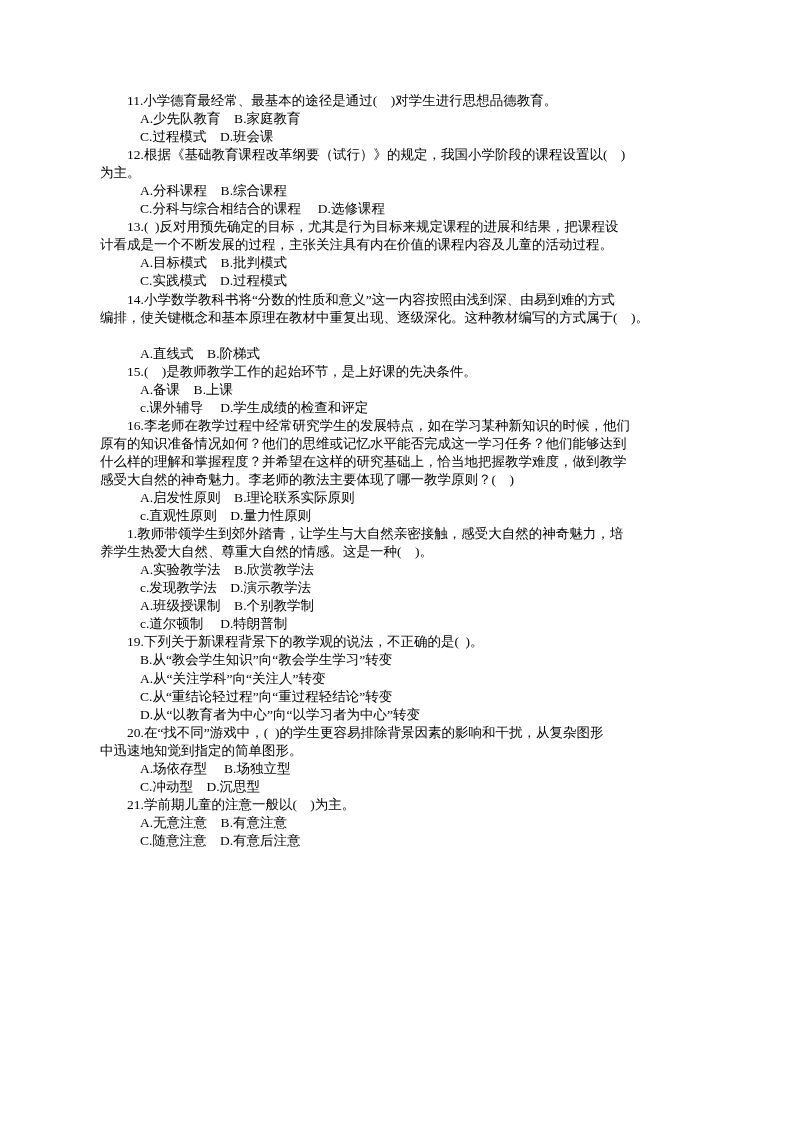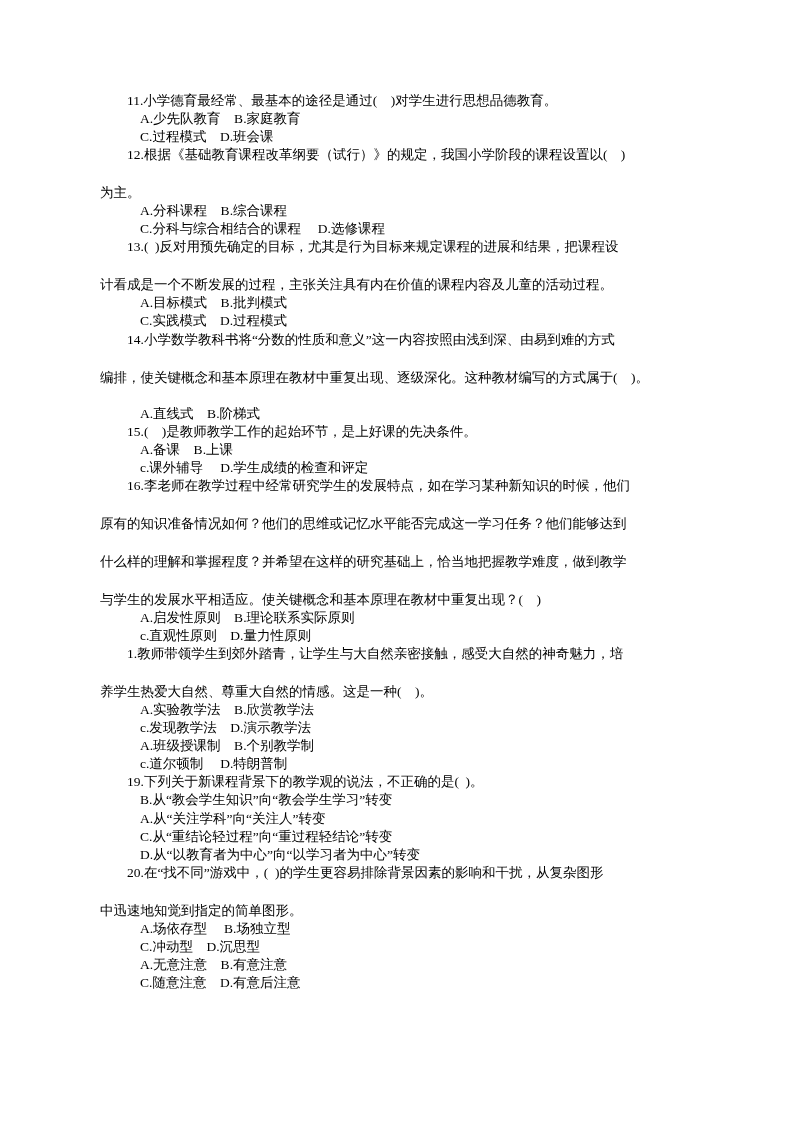--- a/index.html
+++ b/index.html
@@ -32,21 +32,20 @@
     text-align: left;
     word-break: break-all;
   }
   
   .line.stem {
     text-indent: 27px;
   }
   
   .line.cont {
     text-indent: 0;
-    margin-top: 20px;
   }
   
   .line.opts {
     text-indent: 0;
     padding-left: 40px;
   }
   .line.blank {
     height: 18.05px;
   }
 </style>
@@ -68,33 +67,34 @@
     <div class="line stem">14.小学数学教科书将“分数的性质和意义”这一内容按照由浅到深、由易到难的方式</div>
     <div class="line cont">编排，使关键概念和基本原理在教材中重复出现、逐级深化。这种教材编写的方式属于(    )。</div>
     <div class="line blank"></div>
     <div class="line opts">A.直线式    B.阶梯式</div>
     <div class="line stem">15.(    )是教师教学工作的起始环节，是上好课的先决条件。</div>
     <div class="line opts">A.备课    B.上课</div>
     <div class="line opts">c.课外辅导     D.学生成绩的检查和评定</div>
     <div class="line stem">16.李老师在教学过程中经常研究学生的发展特点，如在学习某种新知识的时候，他们</div>
     <div class="line cont">原有的知识准备情况如何？他们的思维或记忆水平能否完成这一学习任务？他们能够达到</div>
     <div class="line cont">什么样的理解和掌握程度？并希望在这样的研究基础上，恰当地把握教学难度，做到教学</div>
-    <div class="line cont">与学生的发展水平相适应。使关键概念和基本原理在教材中重复出现？(    )</div>
+    <div class="line cont">感受大自然的神奇魅力。李老师的教法主要体现了哪一教学原则？(    )</div>
     <div class="line opts">A.启发性原则    B.理论联系实际原则</div>
     <div class="line opts">c.直观性原则    D.量力性原则</div>
     <div class="line stem">1.教师带领学生到郊外踏青，让学生与大自然亲密接触，感受大自然的神奇魅力，培</div>
     <div class="line cont">养学生热爱大自然、尊重大自然的情感。这是一种(    )。</div>
     <div class="line opts">A.实验教学法    B.欣赏教学法</div>
     <div class="line opts">c.发现教学法    D.演示教学法</div>
     <div class="line opts">A.班级授课制    B.个别教学制</div>
     <div class="line opts">c.道尔顿制     D.特朗普制</div>
     <div class="line stem">19.下列关于新课程背景下的教学观的说法，不正确的是(  )。</div>
     <div class="line opts">B.从“教会学生知识”向“教会学生学习”转变</div>
     <div class="line opts">A.从“关注学科”向“关注人”转变</div>
     <div class="line opts">C.从“重结论轻过程”向“重过程轻结论”转变</div>
     <div class="line opts">D.从“以教育者为中心”向“以学习者为中心”转变</div>
     <div class="line stem">20.在“找不同”游戏中，(  )的学生更容易排除背景因素的影响和干扰，从复杂图形</div>
     <div class="line cont">中迅速地知觉到指定的简单图形。</div>
     <div class="line opts">A.场依存型     B.场独立型</div>
     <div class="line opts">C.冲动型    D.沉思型</div>
+    <div class="line stem">21.学前期儿童的注意一般以(    )为主。</div>
     <div class="line opts">A.无意注意    B.有意注意</div>
     <div class="line opts">C.随意注意    D.有意后注意</div>
   </div>
 
 </body></html>

